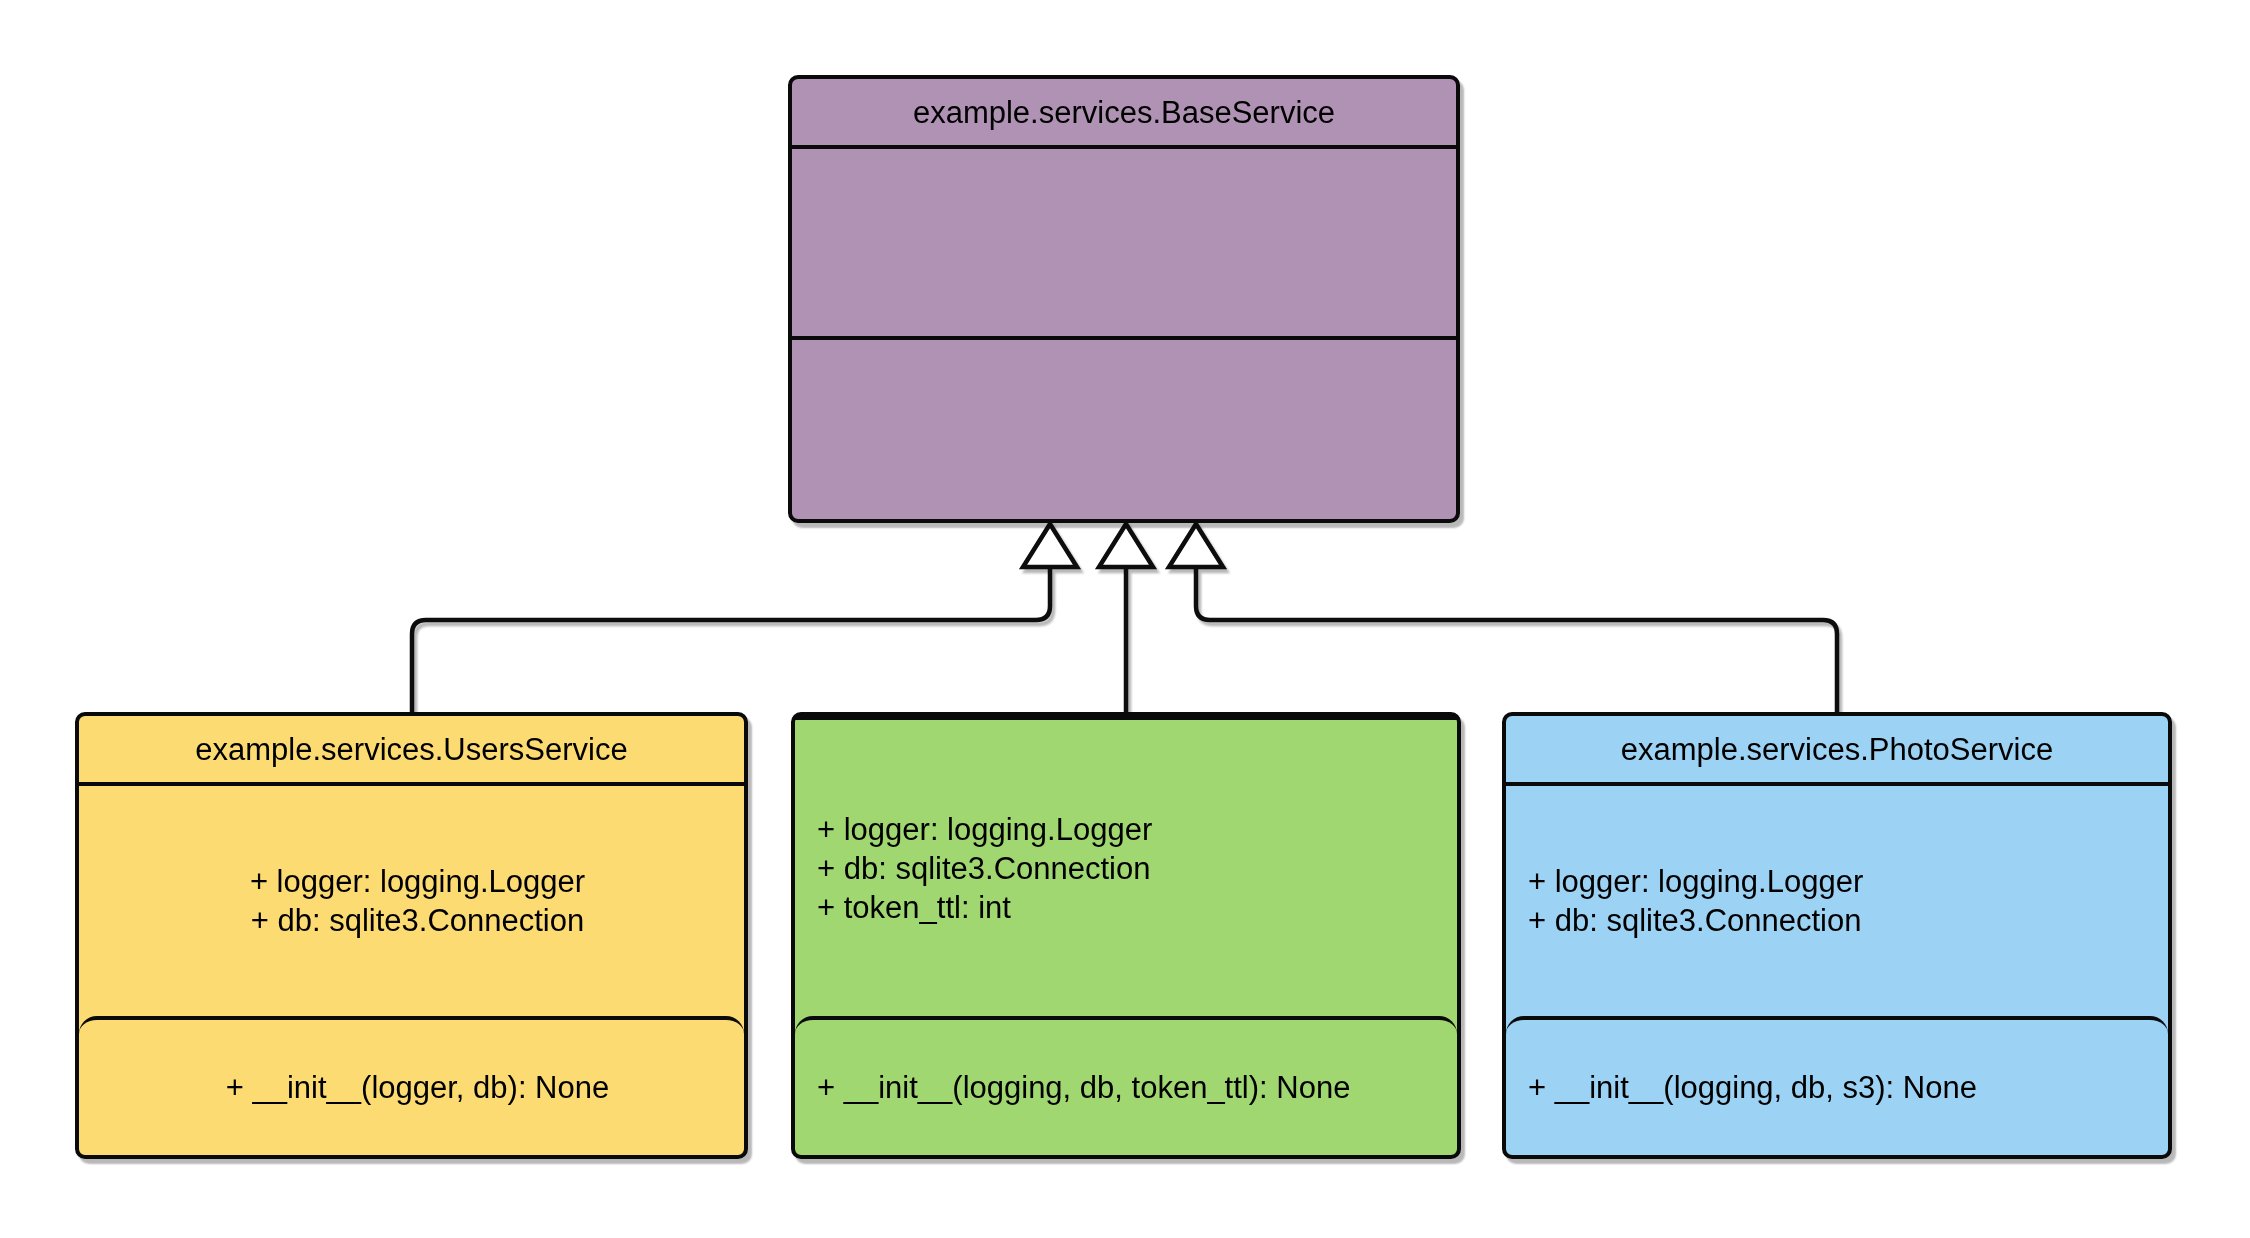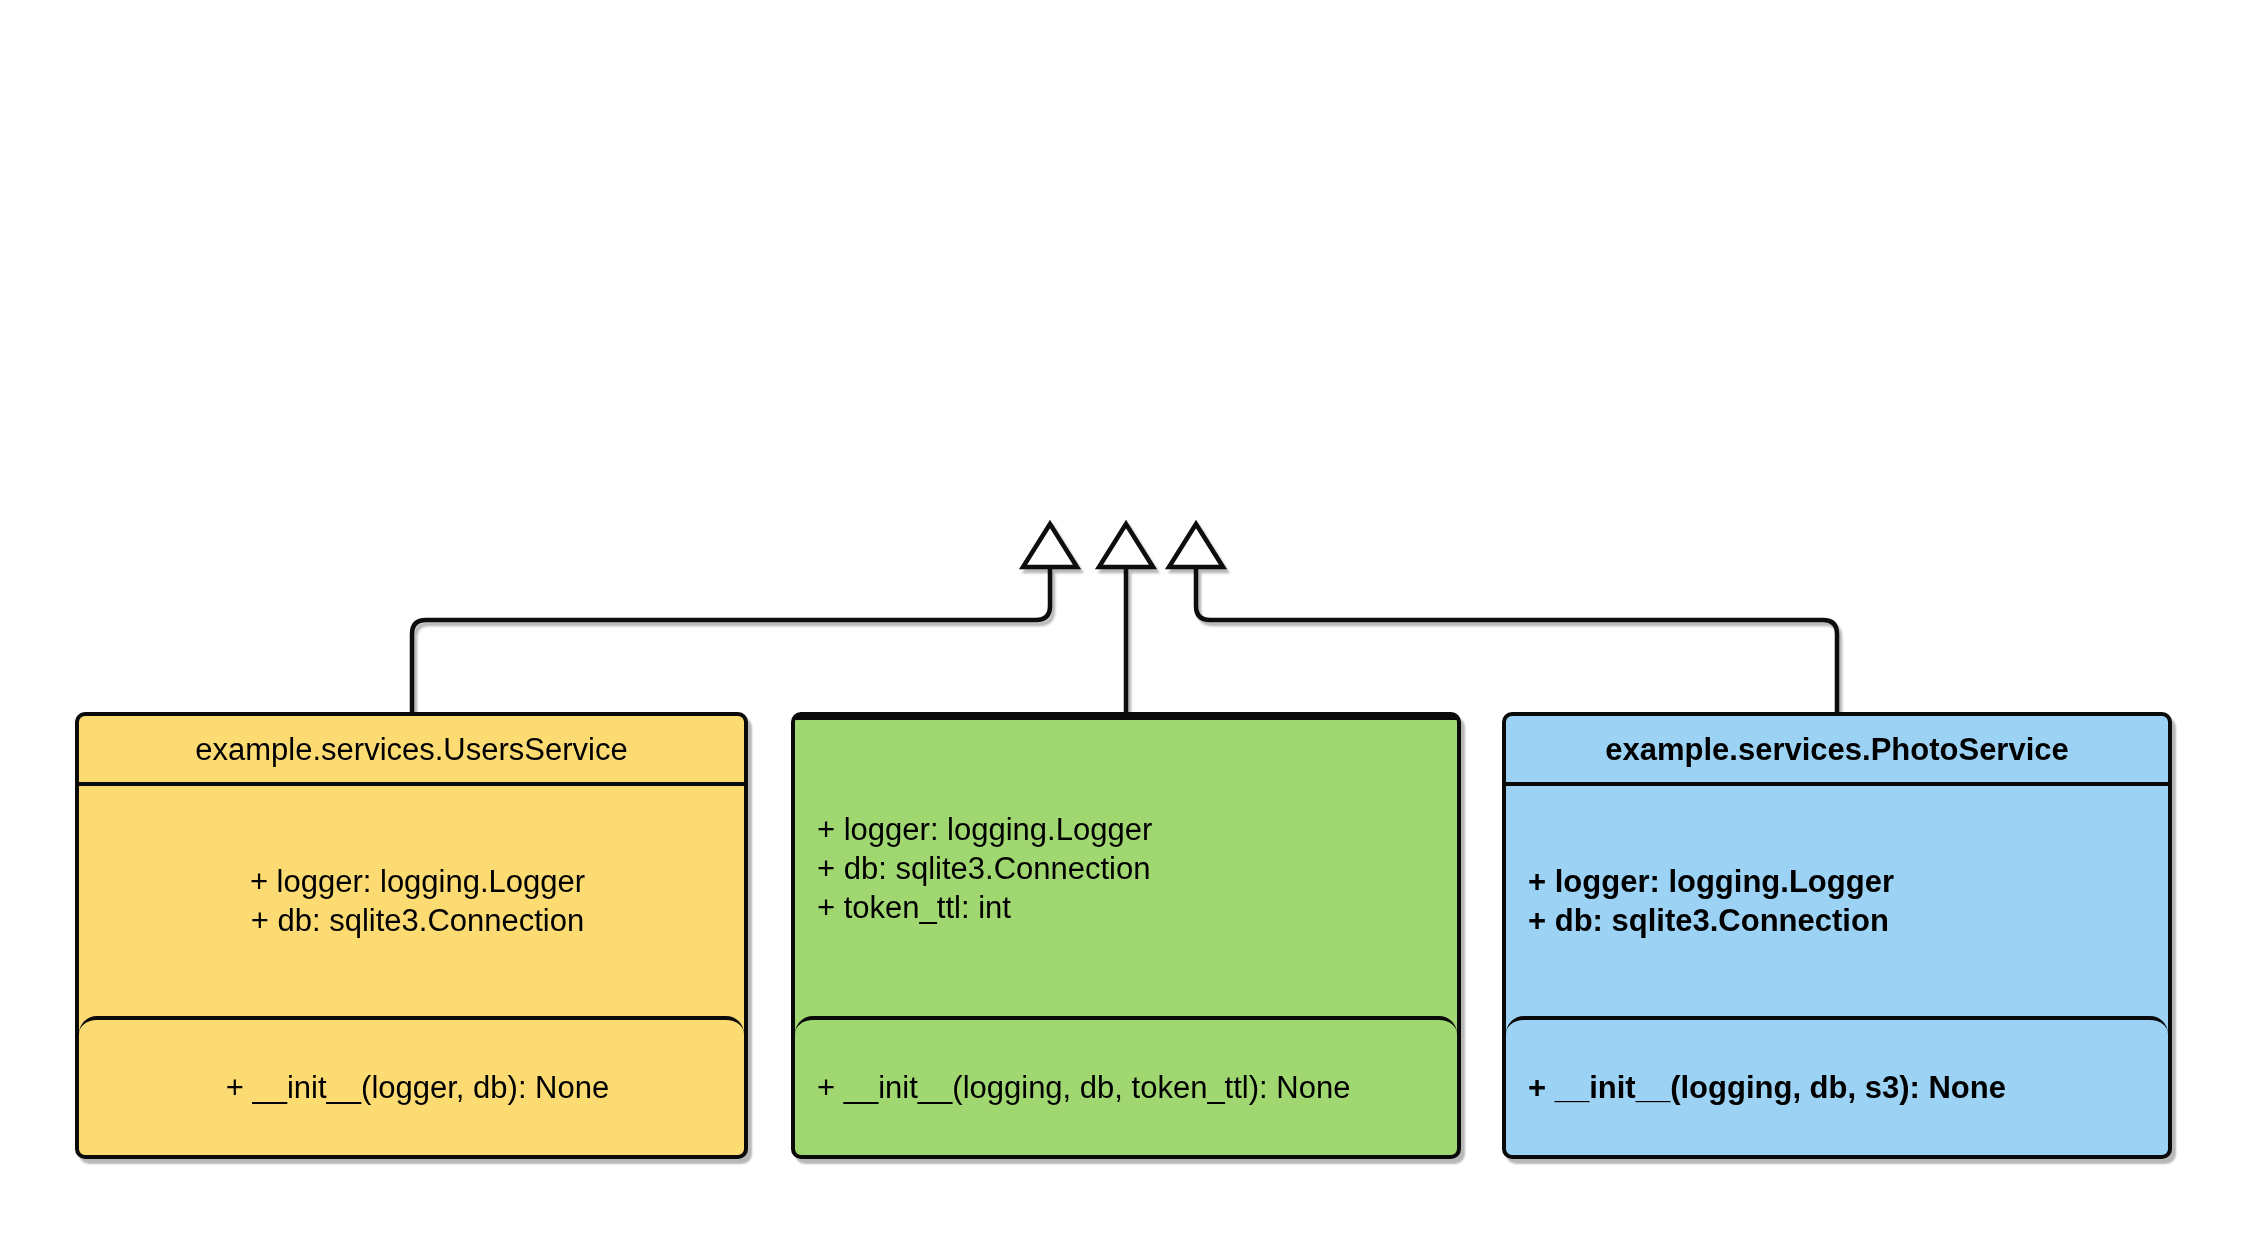--- a/index.html
+++ b/index.html
@@ -63,21 +63,21 @@
     justify-content: center;
     padding-left: 22px;
     padding-right: 10px;
   }
   .box-base    { left: 788px;  top: 75px;  width: 672px; height: 448px; }
   .box-base .sec-methods  { flex: 0 0 179px; }
   .box-child   { top: 712px; height: 447px; }
   .box-child .sec-methods { flex: 0 0 135px; border-radius: 18px; }
   .box-users   { left: 75px;   width: 673px; }
   .box-auth    { left: 791px;  width: 670px; }
-  .box-photo   { left: 1502px; width: 670px; font-weight: bold; }
+  .box-photo   { left: 1502px; width: 670px; }
   .row { white-space: nowrap; }
 </style>
 </head>
 <body>
 
 <div class="canvas">
 
   <svg class="edges" viewBox="0 0 2250 1238">
     <g filter="url(#edgeShadow)">
       <defs>
@@ -87,20 +87,25 @@
       </defs>
       <path class="edge" d="M 1050 565 L 1050 606 Q 1050 620 1036 620 L 426 620 Q 412 620 412 634 L 412 714"></path>
       <path class="edge" d="M 1126 565 L 1126 714"></path>
       <path class="edge" d="M 1196 565 L 1196 606 Q 1196 620 1210 620 L 1823 620 Q 1837 620 1837 634 L 1837 714"></path>
       <polygon class="arrowhead" points="1050,524 1023,567 1077,567"></polygon>
       <polygon class="arrowhead" points="1126,524 1099,567 1153,567"></polygon>
       <polygon class="arrowhead" points="1196,524 1169,567 1223,567"></polygon>
     </g>
   </svg>
 
+  <div class="uml-class box-base" style="background: rgb(176, 147, 180);">
+    <div class="sec-title">example.services.BaseService</div>
+    <div class="sec-attrs"></div>
+    <div class="sec-methods"></div>
+  </div>
 
   <div class="uml-class box-child box-users" style="background: rgb(252, 219, 114); text-align: center;">
     <div class="sec-title">example.services.UsersService</div>
     <div class="sec-attrs">
       <div class="row">+ logger: logging.Logger</div>
       <div class="row">+ db: sqlite3.Connection</div>
     </div>
     <div class="sec-methods">
       <div class="row">+ __init__(logger, db): None</div>
     </div>

